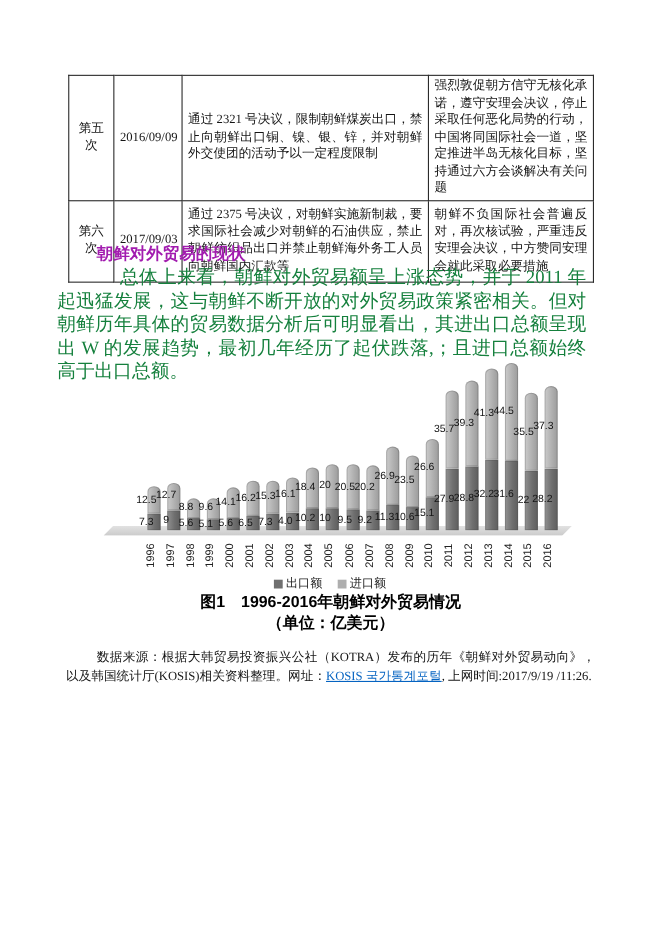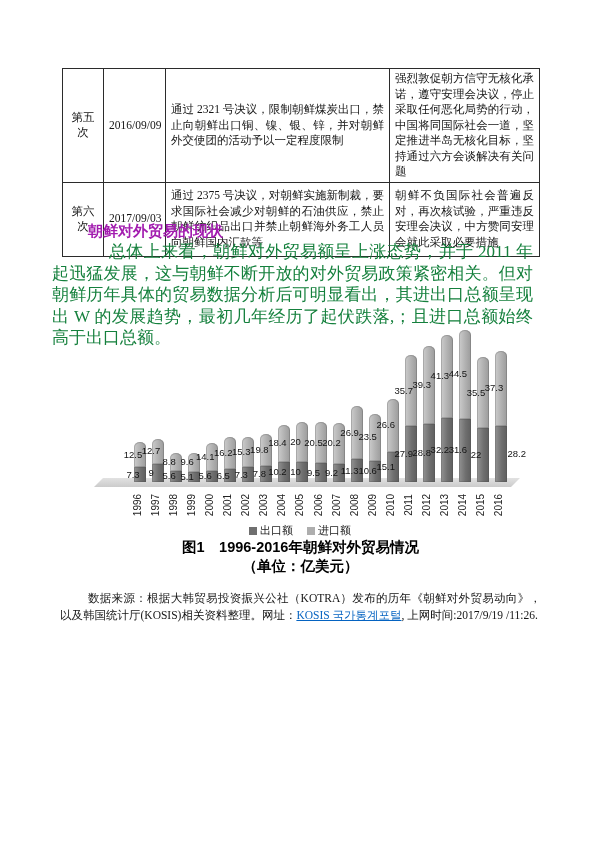--- a/index.html
+++ b/index.html
@@ -110,22 +110,22 @@
       <div class="dlabel" style="left: 148.25px; top: 153.5px;">6.5</div>
       <div class="dlabel" style="left: 148.25px; top: 130.8px;">16.2</div>
       <div class="ylabel" style="left: 150.25px; top: 183px;">2001</div>
       <div class="bar-seg dark" style="left: 182.3px; top: 151.4px; width: 12px; height: 14.6px;"></div>
       <div class="bar-seg light" style="left: 182.3px; top: 120.8px; width: 12px; height: 30.6px;"></div>
       <div class="dlabel" style="left: 166.3px; top: 152.7px;">7.3</div>
       <div class="dlabel" style="left: 166.3px; top: 130.1px;">15.3</div>
       <div class="ylabel" style="left: 168.3px; top: 183px;">2002</div>
       <div class="bar-seg dark" style="left: 200.35px; top: 150.4px; width: 12px; height: 15.6px;"></div>
       <div class="bar-seg light" style="left: 200.35px; top: 118.2px; width: 12px; height: 32.2px;"></div>
-      <div class="dlabel" style="left: 184.35px; top: 152.2px;">7.8</div>
-      <div class="dlabel" style="left: 184.35px; top: 128.3px;">19.8</div>
+      <div class="dlabel" style="left: 184.35px; top: 152.2px;">4.0</div>
+      <div class="dlabel" style="left: 184.35px; top: 128.3px;">16.1</div>
       <div class="ylabel" style="left: 186.35px; top: 183px;">2003</div>
       <div class="bar-seg dark" style="left: 218.4px; top: 145.6px; width: 12px; height: 20.4px;"></div>
       <div class="bar-seg light" style="left: 218.4px; top: 108.8px; width: 12px; height: 36.8px;"></div>
       <div class="dlabel" style="left: 202.4px; top: 149.8px;">10.2</div>
       <div class="dlabel" style="left: 202.4px; top: 121.2px;">18.4</div>
       <div class="ylabel" style="left: 204.4px; top: 183px;">2004</div>
       <div class="bar-seg dark" style="left: 236.45px; top: 146px; width: 12px; height: 20px;"></div>
       <div class="bar-seg light" style="left: 236.45px; top: 106px; width: 12px; height: 40px;"></div>
       <div class="dlabel" style="left: 220.45px; top: 150px;">10</div>
       <div class="dlabel" style="left: 220.45px; top: 120px;">20</div>
@@ -175,21 +175,21 @@
       <div class="dlabel" style="left: 382.9px; top: 128.4px; text-align: center;">31.6</div>
       <div class="dlabel" style="left: 382.9px; top: 52.3px;">44.5</div>
       <div class="ylabel" style="left: 384.9px; top: 183px;">2014</div>
       <div class="bar-seg dark" style="left: 416.95px; top: 112px; width: 12px; height: 54px;"></div>
       <div class="bar-seg light" style="left: 416.95px; top: 41px; width: 12px; height: 71px;"></div>
       <div class="dlabel" style="left: 400.95px; top: 133px;">22</div>
       <div class="dlabel" style="left: 400.95px; top: 70.5px;">35.5</div>
       <div class="ylabel" style="left: 402.95px; top: 183px;">2015</div>
       <div class="bar-seg dark" style="left: 435px; top: 109.6px; width: 12px; height: 56.4px;"></div>
       <div class="bar-seg light" style="left: 435px; top: 35px; width: 12px; height: 74.6px;"></div>
-      <div class="dlabel" style="left: 436px; top: 131.8px; text-align: right;">28.2</div>
+      <div class="dlabel" style="left: 418px; top: 131.8px;">28.2</div>
       <div class="dlabel" style="left: 419px; top: 66.3px;">37.3</div>
       <div class="ylabel" style="left: 421px; top: 183px;">2016</div>
     </div>
 
   <div class="legend">
     <span class="legend-item">
       <span class="swatch sw-export"></span>
       <span>出口额</span>
     </span>
     <span class="legend-item">

